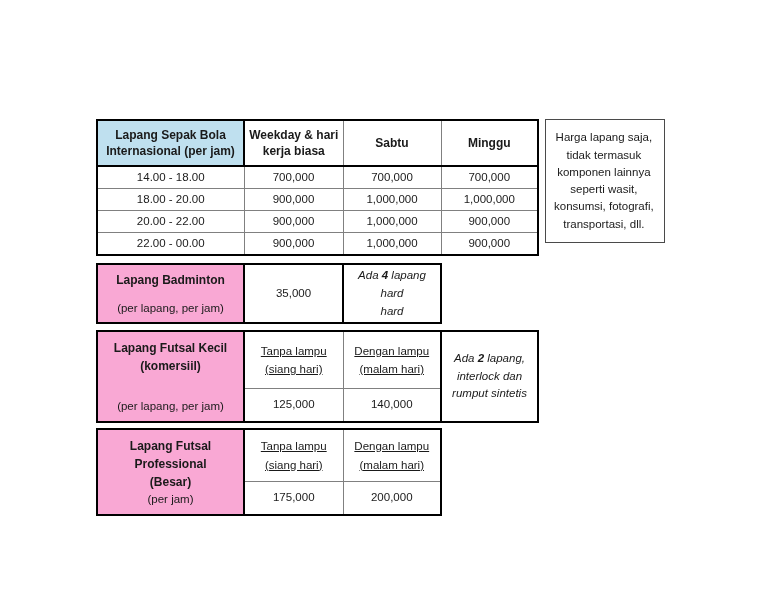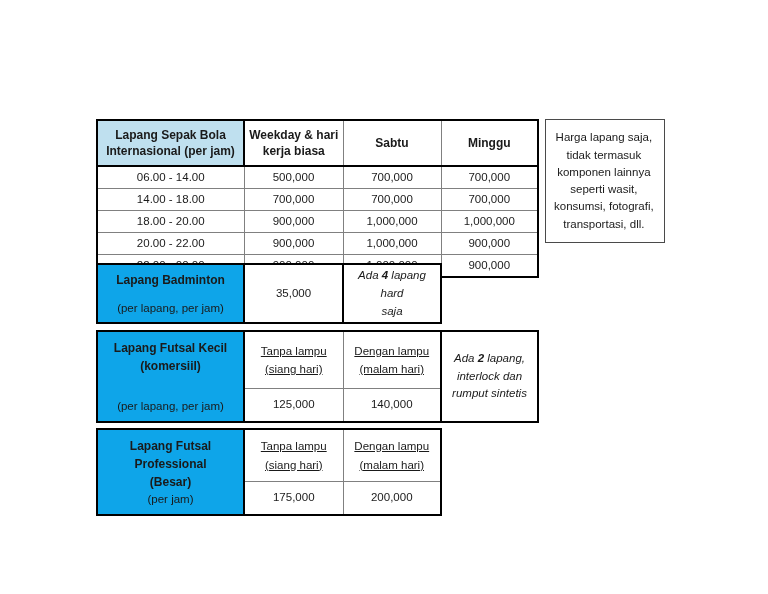--- a/index.html
+++ b/index.html
@@ -37,21 +37,21 @@
     border: 1px solid #808080;
     padding: 2px 3px;
     text-align: center;
     vertical-align: middle;
     font-size: 11.5px;
     line-height: 1.35;
     color: #1a1a1a;
     background: #ffffff;
   }
   .tbl td.blue {
-    background: #0ea5e9;
+    background: #f9a8d4;
     font-weight: bold;
     border-right: 2.5px solid #000000;
   }
   .tbl td.thickleft { border-left: 2.5px solid #000000; }
   .tbl td.thickright { border-right: 2.5px solid #000000; }
   .tbl td.thickbottom { border-bottom: 2.5px solid #000000; }
 
   
   #tbl-main {
     left: 96px;
@@ -207,26 +207,20 @@
           <div class="cell-stack">
             <span>Weekday &amp; hari</span>
             <span>kerja biasa</span>
           </div>
         </td>
         <td>Sabtu</td>
         <td class="thickright">Minggu</td>
       </tr>
 
       <tr>
-        <td class="thickleft">06.00 - 14.00</td>
-        <td>500,000</td>
-        <td>700,000</td>
-        <td class="thickright">700,000</td>
-      </tr>
-      <tr>
         <td class="thickleft">14.00 - 18.00</td>
         <td>700,000</td>
         <td>700,000</td>
         <td class="thickright">700,000</td>
       </tr>
       <tr>
         <td class="thickleft">18.00 - 20.00</td>
         <td>900,000</td>
         <td>1,000,000</td>
         <td class="thickright">1,000,000</td>
@@ -266,21 +260,21 @@
         <td class="blue">
           <div class="lbl-stack">
             <span class="title-strong top">Lapang Badminton</span>
             <span class="sub-unit bot">(per lapang, per jam)</span>
           </div>
         </td>
         <td>35,000</td>
         <td class="thickleft thickright">
           <div class="ital">
             <span>Ada </span><b>4</b><span> lapang hard</span><br>
-            <span>saja</span>
+            <span>hard</span>
           </div>
         </td>
       </tr>
     </tbody>
   </table>
 
   <table id="tbl-futsal-kecil" class="tbl">
     <colgroup>
         <col class="fk-c1">
         <col class="fk-c2">

